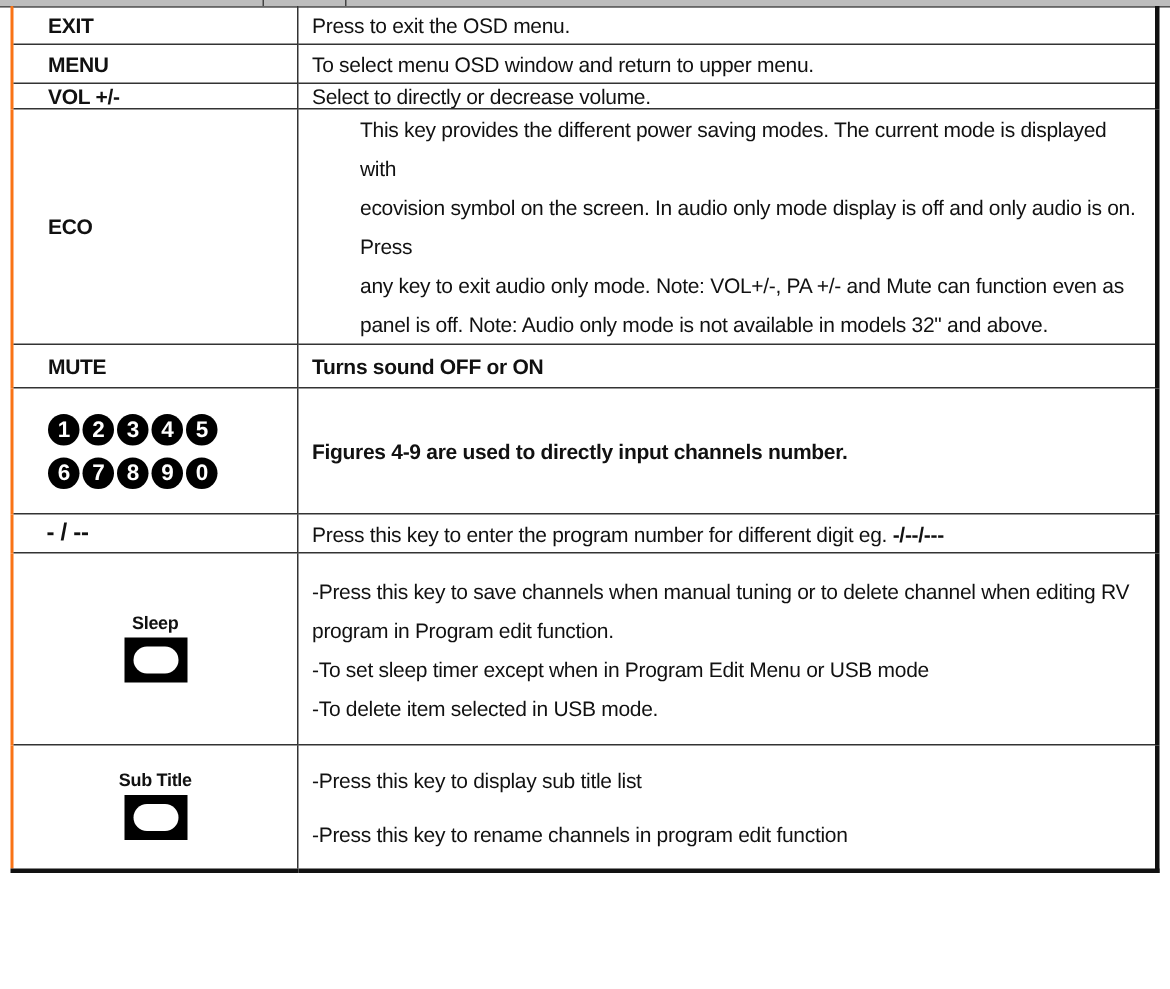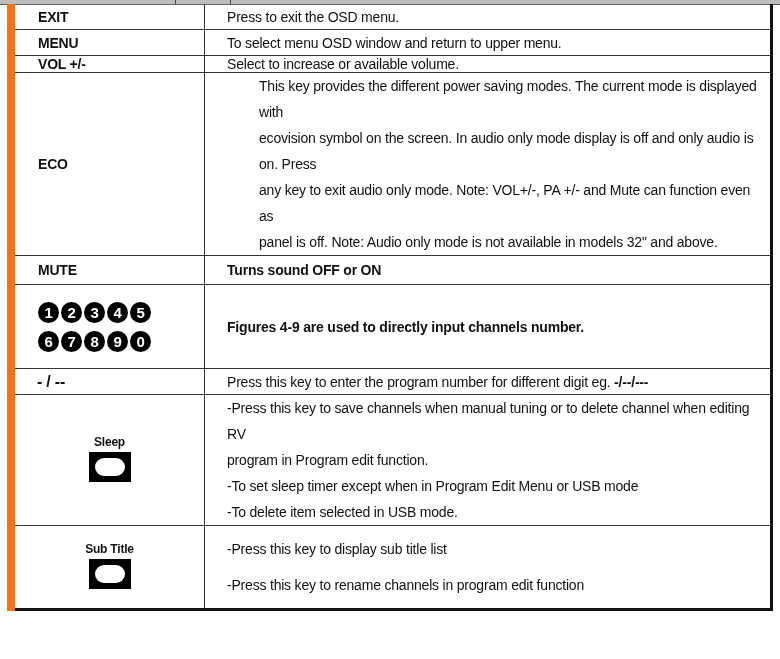--- a/index.html
+++ b/index.html
@@ -3,22 +3,22 @@
 <meta charset="utf-8">
 <style>
   html, body { margin: 0; padding: 0; background: #ffffff; }
   body { width: 780px; height: 659px; position: relative; overflow: hidden; font-family: "Liberation Sans", sans-serif; color: #111; }
   .topstrip { position: absolute; left: 0; top: 0; width: 780px; height: 4px; background: #bdbdbd; border-bottom: 1px solid #555; }
   .topstrip .tick { position: absolute; top: 0; width: 1px; height: 4px; background: #444; }
   table.keys { position: absolute; left: 7px; top: 4px; width: 766px; border-collapse: collapse; table-layout: fixed; }
   table.keys td { border: 1.5px solid #333; padding: 0; vertical-align: middle; }
   table.keys tr:first-child td { border-top: 1px solid #666; }
   table.keys td.key { width: 166px; padding-left: 23px; font-weight: bold; font-size: 14px; letter-spacing: -0.2px; }
-  table.keys td.desc { padding-left: 22px; padding-right: 8px; font-size: 14px; letter-spacing: -0.2px; }
-  table.keys td.outer-left { border-left: 8px solid #f97316; }
+  table.keys td.desc { padding-left: 9px; padding-right: 8px; font-size: 14px; letter-spacing: -0.2px; }
+  table.keys td.outer-left { border-left: 2px solid #f97316; }
   table.keys td.outer-right { border-right: 3px solid #111; }
   .bold { font-weight: bold; margin-top: 19px; }
   .eco-line { line-height: 26px; margin-left: 32px; }
   .digits { display: flex; flex-direction: column; gap: 8px; }
   .digit-row { display: flex; gap: 2px; }
   .digit { width: 21px; height: 21px; border-radius: 50%; background: #000; color: #fff; font-weight: bold; font-size: 15px; display: flex; align-items: center; justify-content: center; }
   .btn-cell { text-align: center; padding-left: 0 !important; margin-top: 20px; }
   .btn-label { font-weight: bold; font-size: 12px; display: block; margin-bottom: 3px; }
   .btn-box { display: inline-block; width: 42px; height: 30px; background: #000; position: relative; }
   .btn-box .oval { position: absolute; left: 6px; top: 6px; width: 30px; height: 18px; background: #fff; border-radius: 9px; }
@@ -38,21 +38,21 @@
       <tr style="height:25px">
     <td class="key outer-left">EXIT</td>
     <td class="desc outer-right">Press to exit the OSD menu.</td>
   </tr>
   <tr style="height:26px">
     <td class="key outer-left">MENU</td>
     <td class="desc outer-right">To select menu OSD window and return to upper menu.</td>
   </tr>
   <tr style="height:15px">
     <td class="key outer-left">VOL +/-</td>
-    <td class="desc outer-right">Select to increase or available volume.</td>
+    <td class="desc outer-right">Select to directly or decrease volume.</td>
   </tr>
   <tr style="height:115px">
     <td class="key outer-left">ECO</td>
     <td class="desc outer-right">
       <div class="eco-line">This key provides the different power saving modes. The current mode is displayed with</div>
       <div class="eco-line">ecovision symbol on the screen. In audio only mode display is off and only audio is on. Press</div>
       <div class="eco-line">any key to exit audio only mode. Note: VOL+/-, PA +/- and Mute can function even as</div>
       <div class="eco-line">panel is off. Note: Audio only mode is not available in models 32" and above.</div>
     </td>
   </tr>

